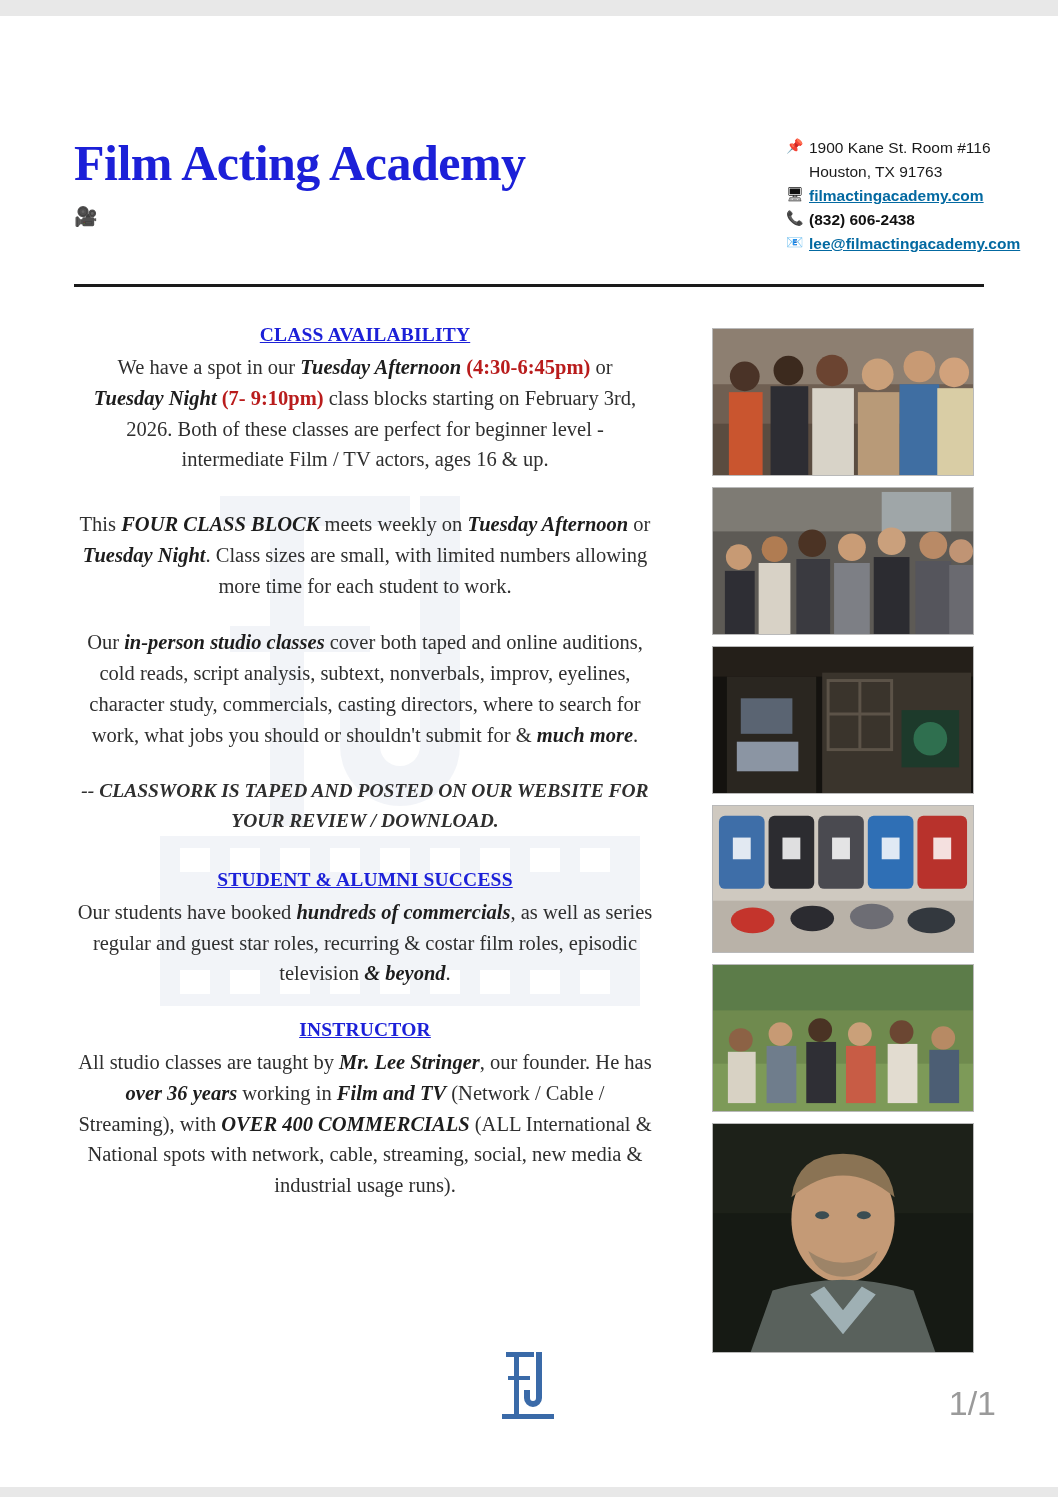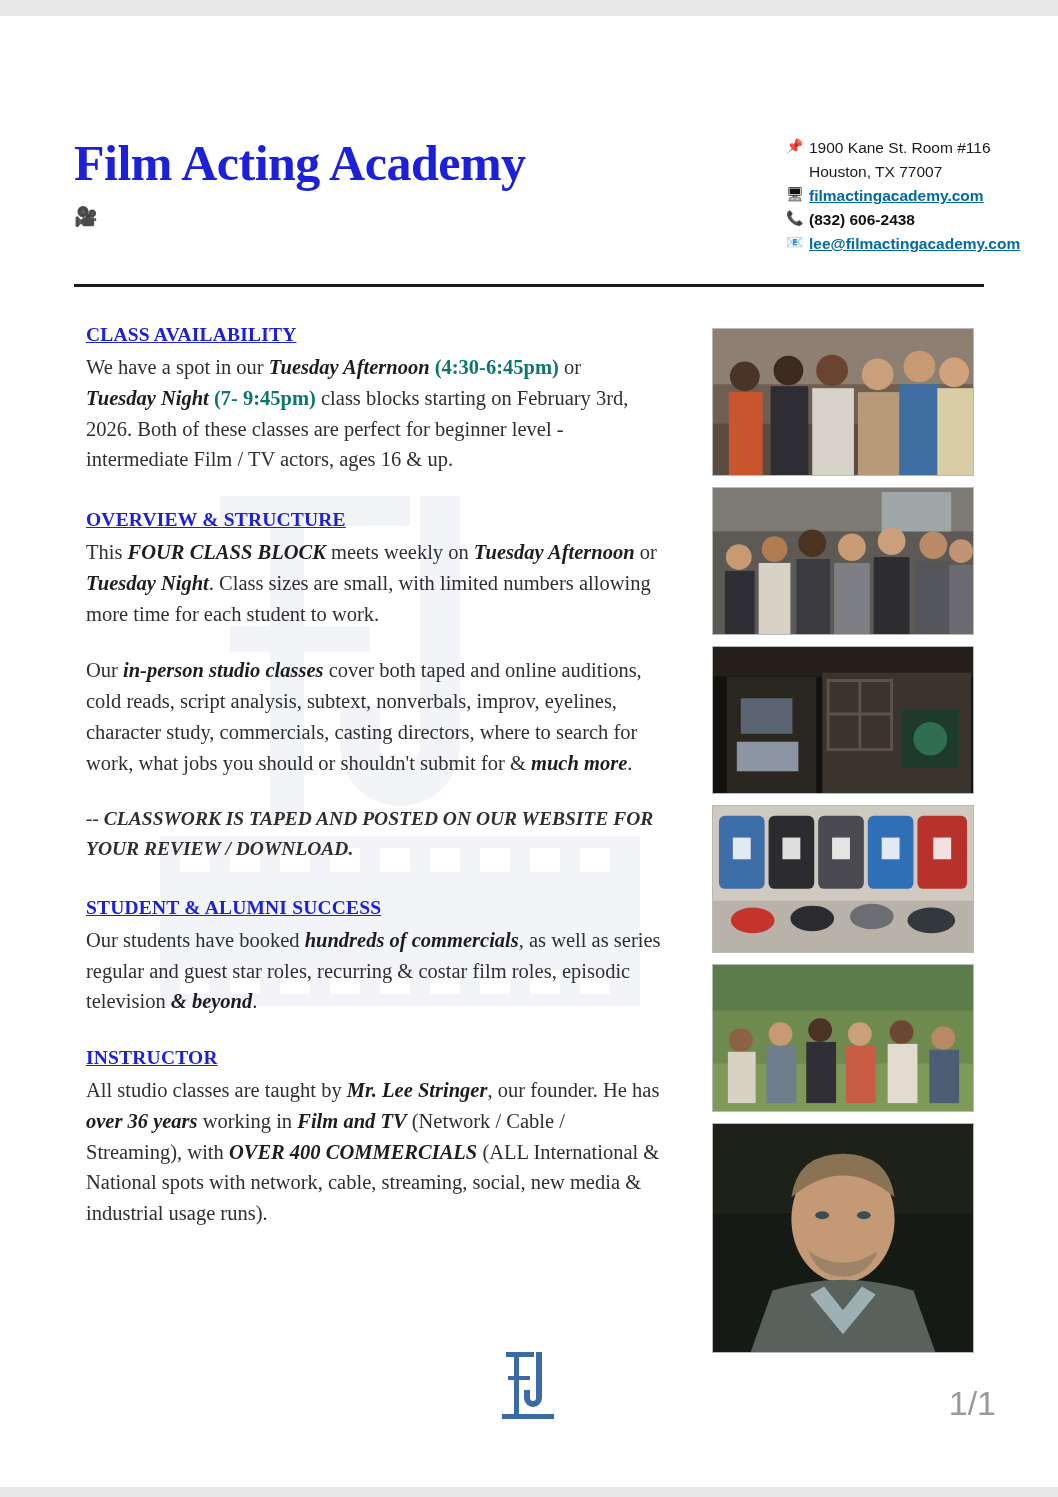--- a/index.html
+++ b/index.html
@@ -89,44 +89,45 @@
     left: 74px;
     top: 268px;
     width: 910px;
     height: 3px;
     background: #1a1a1a;
   }
 
   
   .content {
     position: absolute;
-    left: 86px;
+    left: 75px;
     top: 308px;
     width: 580px;
     color: #2b2b2b;
+    text-align: center;
   }
   .sec-head {
     font-family: "Liberation Serif", serif;
     font-weight: bold;
     font-size: 19.5px;
     color: #1c20d8;
     text-decoration: underline;
     letter-spacing: 0.2px;
     margin: 0 0 6px 0;
   }
   .para {
     font-family: "Liberation Serif", serif;
     font-size: 20.5px;
     line-height: 1.5;
     margin: 0 0 26px 0;
     color: #2f2f2f;
   }
   .para:last-child { margin-bottom: 0; }
   .para b { font-weight: bold; color: #1d1d1d; font-style: italic; }
-  .blue { color: #0f766e; font-weight: bold; }
+  .blue { color: #b91c1c; font-weight: bold; }
   .para.italic {
     font-style: italic;
     font-weight: bold;
     font-size: 19.5px;
   }
   .block { margin-bottom: 34px; }
   .block.tight { margin-bottom: 30px; }
 
   
   .photos {
@@ -204,21 +205,21 @@
     <h1 class="brand-title">Film Acting Academy</h1>
     <div class="tagline-row">
       <span class="cam-icon">🎥</span>
     </div>
 
     <div class="contact">
       <div class="line">
         <span class="ico">📌</span>
         <span class="addr">
           <span>1900 Kane St. Room #116</span><br>
-          <span>Houston, TX 77007</span>
+          <span>Houston, TX 91763</span>
         </span>
       </div>
       <div class="line">
         <span class="ico">🖥</span>
         <span class="linklike">filmactingacademy.com</span>
       </div>
       <div class="line">
         <span class="ico">📞</span>
         <span class="phone">(832) 606-2438</span>
       </div>
@@ -228,25 +229,24 @@
       </div>
     </div>
   </div>
 
   <div class="rule"></div>
 
   <div class="content">
 
     <div class="block">
       <div class="sec-head">CLASS AVAILABILITY</div>
-      <p class="para"><span>We have a spot in our </span><b>Tuesday Afternoon</b> <span class="blue">(4:30-6:45pm)</span><span> or</span><br><b>Tuesday Night</b> <span class="blue">(7- 9:45pm)</span><span> class blocks starting on February 3rd, 2026. Both of these classes are perfect for beginner level - intermediate Film / TV actors, ages 16 &amp; up.</span></p>
+      <p class="para"><span>We have a spot in our </span><b>Tuesday Afternoon</b> <span class="blue">(4:30-6:45pm)</span><span> or</span><br><b>Tuesday Night</b> <span class="blue">(7- 9:10pm)</span><span> class blocks starting on February 3rd, 2026. Both of these classes are perfect for beginner level - intermediate Film / TV actors, ages 16 &amp; up.</span></p>
     </div>
 
     <div class="block">
-      <div class="sec-head">OVERVIEW &amp; STRUCTURE</div>
       <p class="para"><span>This </span><b>FOUR CLASS BLOCK</b><span> meets weekly on </span><b>Tuesday Afternoon</b><span> or </span><b>Tuesday Night</b><span>. Class sizes are small, with limited numbers allowing more time for each student to work.</span></p>
       <p class="para"><span>Our </span><b>in-person studio classes</b><span> cover both taped and online auditions, cold reads, script analysis, subtext, nonverbals, improv, eyelines, character study, commercials, casting directors, where to search for work, what jobs you should or shouldn't submit for &amp; </span><b>much more</b><span>.</span></p>
       <p class="para italic">-- CLASSWORK IS TAPED AND POSTED ON OUR WEBSITE FOR YOUR REVIEW / DOWNLOAD.</p>
     </div>
 
     <div class="block tight">
       <div class="sec-head">STUDENT &amp; ALUMNI SUCCESS</div>
       <p class="para"><span>Our students have booked </span><b>hundreds of commercials</b><span>, as well as series regular and guest star roles, recurring &amp; costar film roles, episodic television </span><b>&amp; beyond</b><span>.</span></p>
     </div>
 

